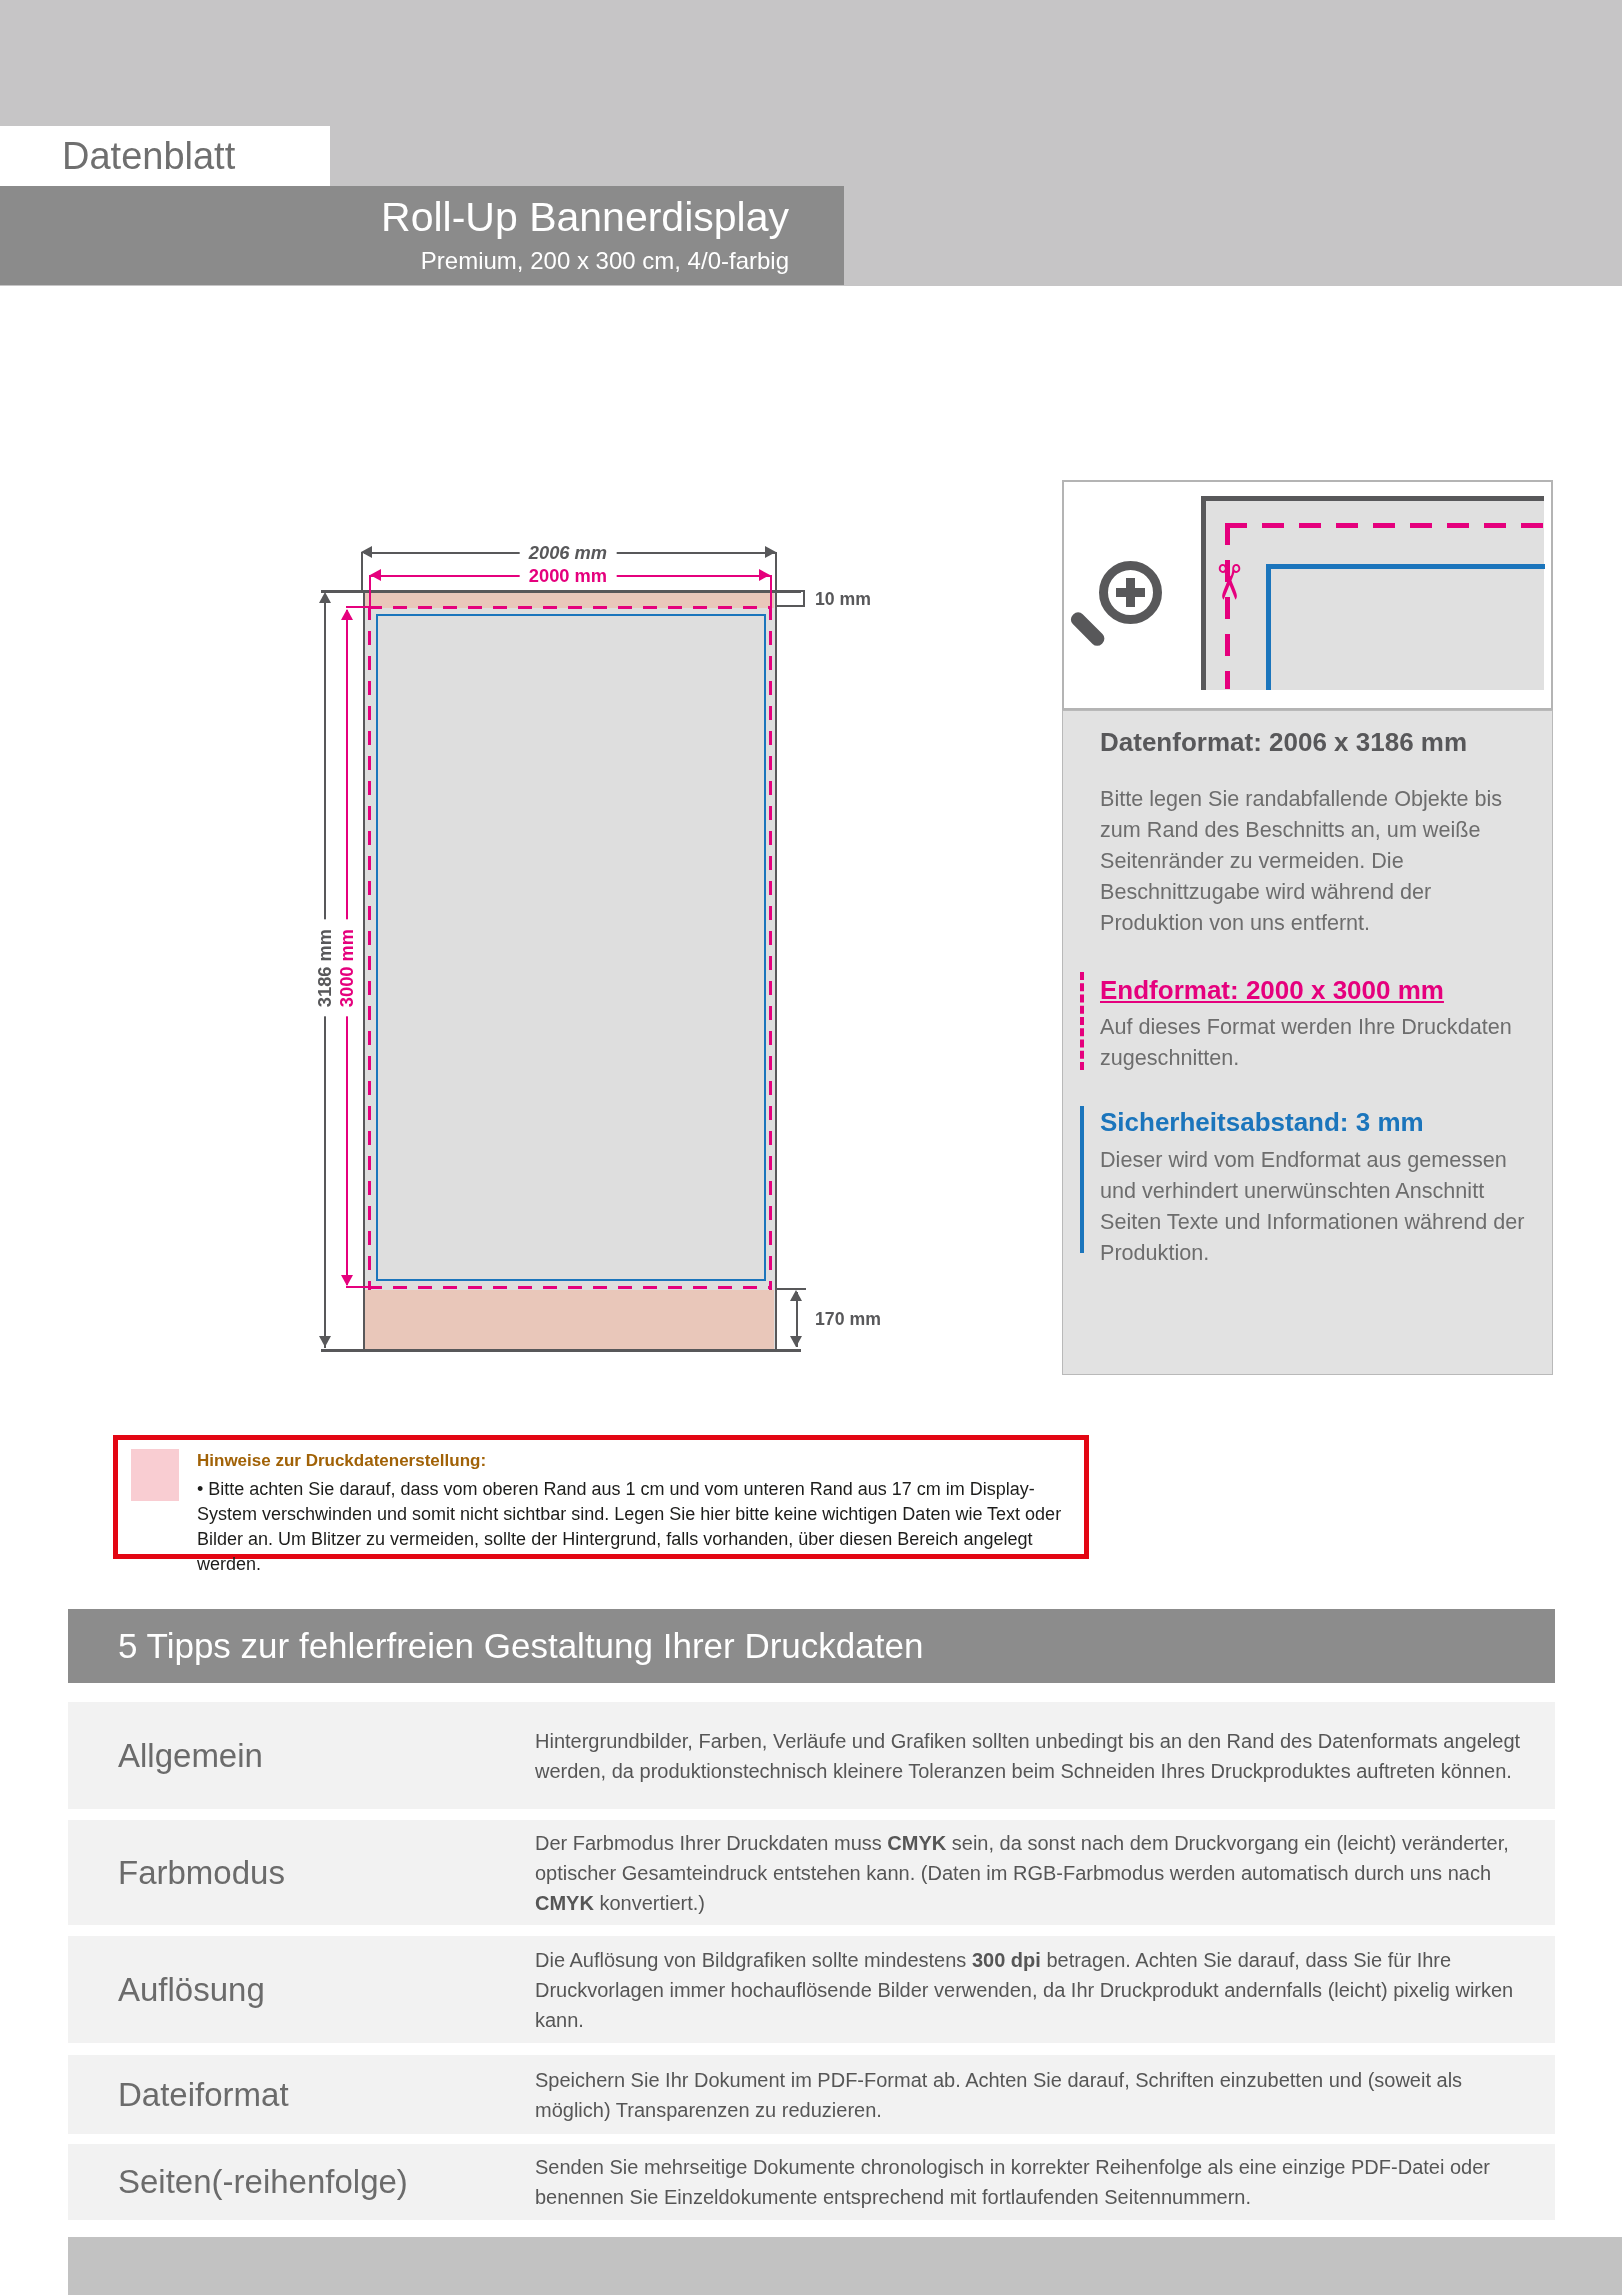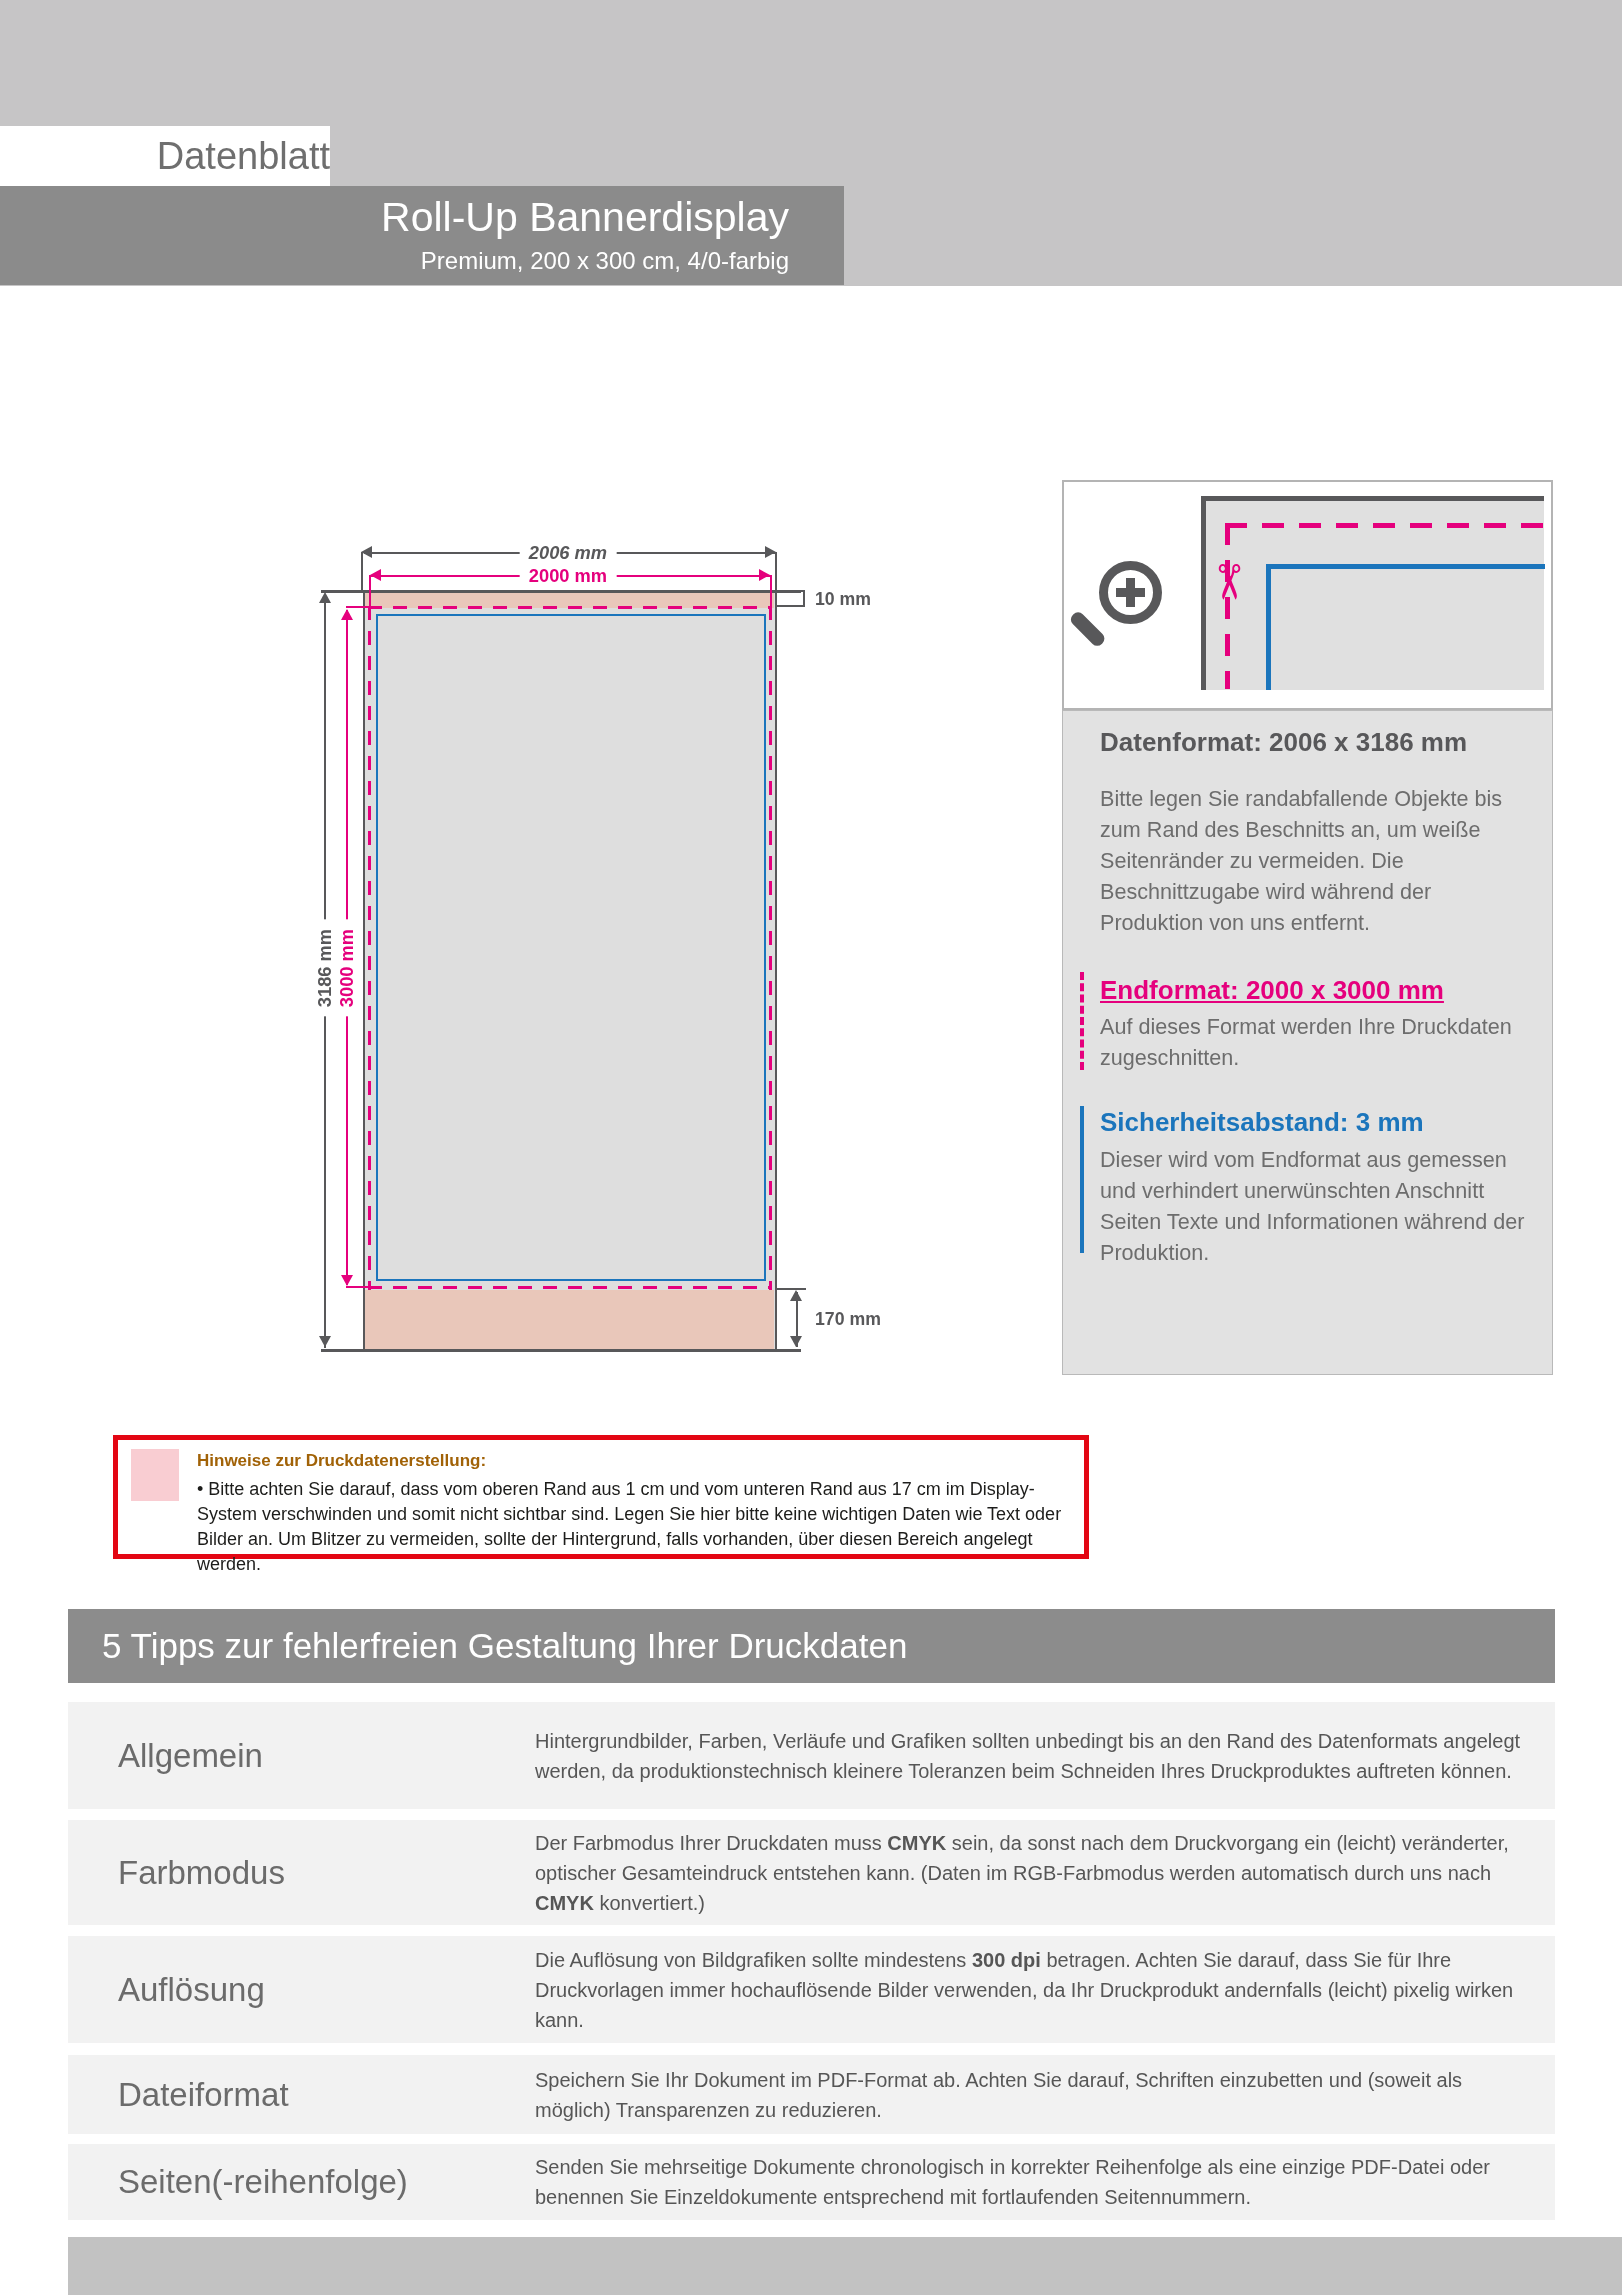--- a/index.html
+++ b/index.html
@@ -4,21 +4,21 @@
 <style>
   html,body{margin:0;padding:0;background:#ffffff;}
   #page{
     position:relative;width:1623px;height:2295px;overflow:hidden;
     font-family:"Liberation Sans",sans-serif;background:#ffffff;
   }
   .abs{position:absolute;}
   
   .header-bg{left:0;top:0;width:1623px;height:286px;background:#c6c5c6;}
   .datenblatt-box{left:0;top:126px;width:330px;height:60px;background:#ffffff;
-    display:flex;align-items:center;padding-left:62px;box-sizing:border-box;justify-content:flex-end;}
+    display:flex;align-items:center;padding-left:62px;box-sizing:border-box;}
   .datenblatt-box span{font-size:38px;color:#6f6f6f;}
   .title-band{left:0;top:186px;width:844px;height:99px;background:#8b8b8b;
     display:flex;flex-direction:column;justify-content:center;align-items:flex-end;
     padding-right:55px;box-sizing:border-box;color:#ffffff;}
   .title-band .t1{font-size:41px;line-height:43px;}
   .title-band .t2{font-size:24px;line-height:29px;margin-top:6.5px;}
   
   .gline{background:#58585a;}
   .mline{background:#e5007d;}
   .outer-fill{left:363px;top:590px;width:414px;height:761px;background:#dedede;
@@ -71,21 +71,21 @@
   .marker-solid{position:absolute;left:-19.6px;top:-1.3px;height:147px;border-left:4.6px solid #1b75bc;}
   .para2{margin-top:26px !important;}
   
   .hinweise{left:113px;top:1435px;width:976px;height:124px;background:#ffffff;
     border:5.9px solid #e30613;box-sizing:border-box;padding:7.9px 19.6px 0 79px;position:absolute;}
   .hinweise .swatch{position:absolute;left:13px;top:8.5px;width:48px;height:52px;background:#f9cdd2;}
   .hinweise h4{margin:0;font-size:17px;line-height:26px;color:#a16207;}
   .hinweise p{margin:3.3px 0 0 0;font-size:18px;line-height:25px;color:#1d1d1b;width:880px;}
   
   .tips-band{left:68px;top:1609px;width:1487px;height:74px;background:#8c8c8c;
-    display:flex;align-items:center;padding-left:34px;box-sizing:border-box;}
+    display:flex;align-items:center;padding-left:50px;box-sizing:border-box;}
   .tips-band span{color:#ffffff;font-size:35px;}
   .tip-row{left:68px;width:1487px;background:#f2f2f2;display:flex;align-items:center;
     padding-left:50px;box-sizing:border-box;}
   .tip-row .lbl{flex:0 0 417px;font-size:33px;color:#6b6b6b;}
   .tip-row .bdy{width:995px;font-size:20px;line-height:30px;color:#565656;padding-right:23.6px;}
   .tip-row .bdy b, .info-panel b{font-weight:bold;color:inherit;}
   .r1{top:1702px;height:107px;}
   .r2{top:1820px;height:105px;}
   .r3{top:1936px;height:107px;}
   .r4{top:2055px;height:79px;}

